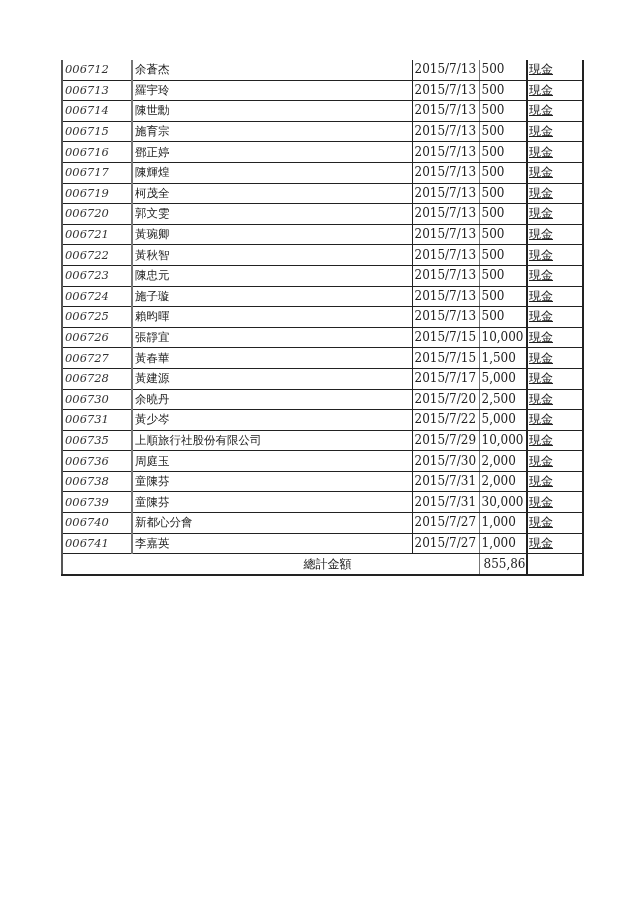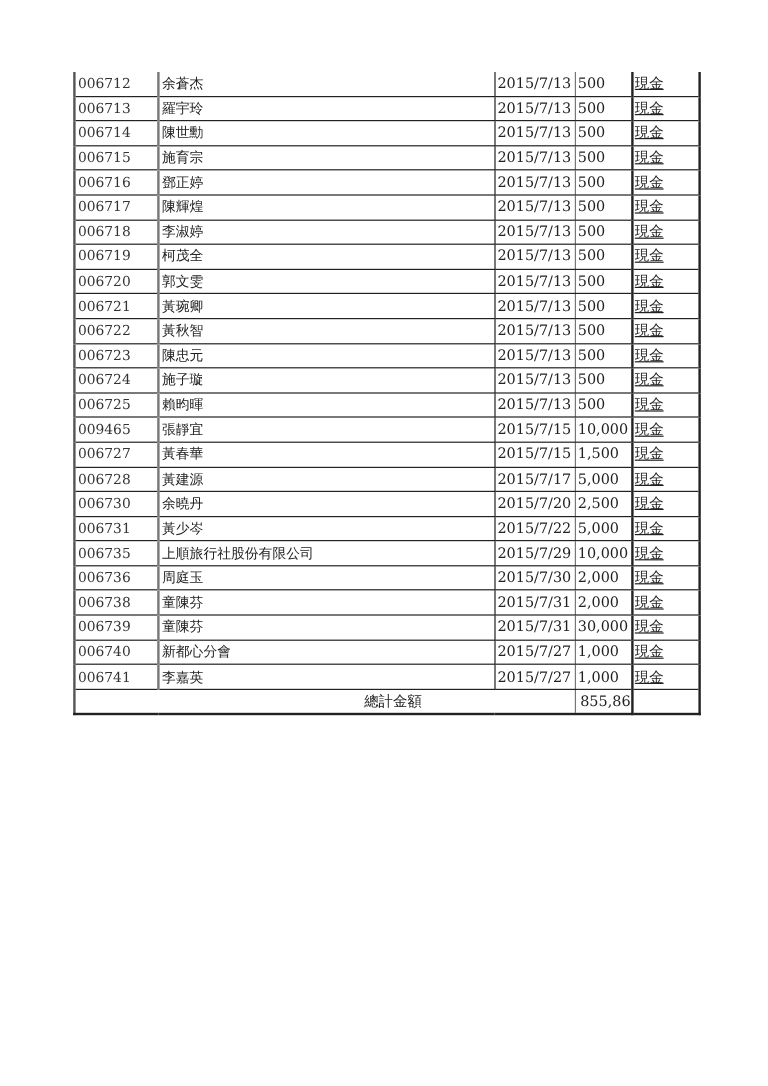--- a/index.html
+++ b/index.html
@@ -7,21 +7,21 @@
            font-family: "DejaVu Serif", "Liberation Serif", serif; color: #222; }
     .ledger { position: absolute; left: 61px; top: 60px; width: 521px;
               border-collapse: collapse; table-layout: fixed; font-size: 12px; }
     .ledger td { height: 19.6px; padding: 0 2px; border-bottom: 1px solid #222;
                  white-space: nowrap; overflow: hidden; line-height: 19px; }
     .ledger col.c-id { width: 70px; }
     .ledger col.c-name { width: 280px; }
     .ledger col.c-date { width: 67px; }
     .ledger col.c-amt { width: 48px; }
     .ledger col.c-method { width: 56px; }
-    .ledger td.id { border-left: 2px solid #555; border-right: 2px solid #777; color: #333; font-size: 11.5px; }
+    .ledger td.id { border-left: 2px solid #555; border-right: 2px solid #777; color: #333; font-size: 11.5px; font-style: italic; }
     .ledger td.name { border-right: 1px solid #222; font-size: 11.5px; }
     .ledger td.date { text-align: left; border-right: 1px solid #777; font-size: 12px; }
     .ledger td.amt { text-align: left; border-right: 2px solid #222; padding-right: 1px; font-size: 12px; }
     .ledger td.method { border-right: 2px solid #222; padding-left: 1px; font-size: 12px; text-decoration: underline; }
     .ledger tr.total td { border-bottom: 2px solid #222; }
     .ledger tr.total td.label { border-left: 2px solid #555; text-align: right; padding-right: 127px; font-size: 12px; }
     .ledger tr.total td.amt { border-left: 1px solid #777; text-align: left; padding-left: 4px; }
   </style>
 </head>
 <body>
@@ -72,27 +72,20 @@
       <td class="method">現金</td>
     </tr>
       <tr class="" style="">
       <td class="id">006717</td>
       <td class="name">陳輝煌</td>
       <td class="date">2015/7/13</td>
       <td class="amt">500</td>
       <td class="method">現金</td>
     </tr>
       <tr class="" style="">
-      <td class="id">006718</td>
-      <td class="name">李淑婷</td>
-      <td class="date">2015/7/13</td>
-      <td class="amt">500</td>
-      <td class="method">現金</td>
-    </tr>
-      <tr class="" style="">
       <td class="id">006719</td>
       <td class="name">柯茂全</td>
       <td class="date">2015/7/13</td>
       <td class="amt">500</td>
       <td class="method">現金</td>
     </tr>
       <tr class="" style="">
       <td class="id">006720</td>
       <td class="name">郭文雯</td>
       <td class="date">2015/7/13</td>
@@ -128,21 +121,21 @@
       <td class="method">現金</td>
     </tr>
       <tr class="" style="">
       <td class="id">006725</td>
       <td class="name">賴昀暉</td>
       <td class="date">2015/7/13</td>
       <td class="amt">500</td>
       <td class="method">現金</td>
     </tr>
       <tr class="" style="">
-      <td class="id">009465</td>
+      <td class="id">006726</td>
       <td class="name">張靜宜</td>
       <td class="date">2015/7/15</td>
       <td class="amt">10,000</td>
       <td class="method">現金</td>
     </tr>
       <tr class="" style="">
       <td class="id">006727</td>
       <td class="name">黃春華</td>
       <td class="date">2015/7/15</td>
       <td class="amt">1,500</td>

